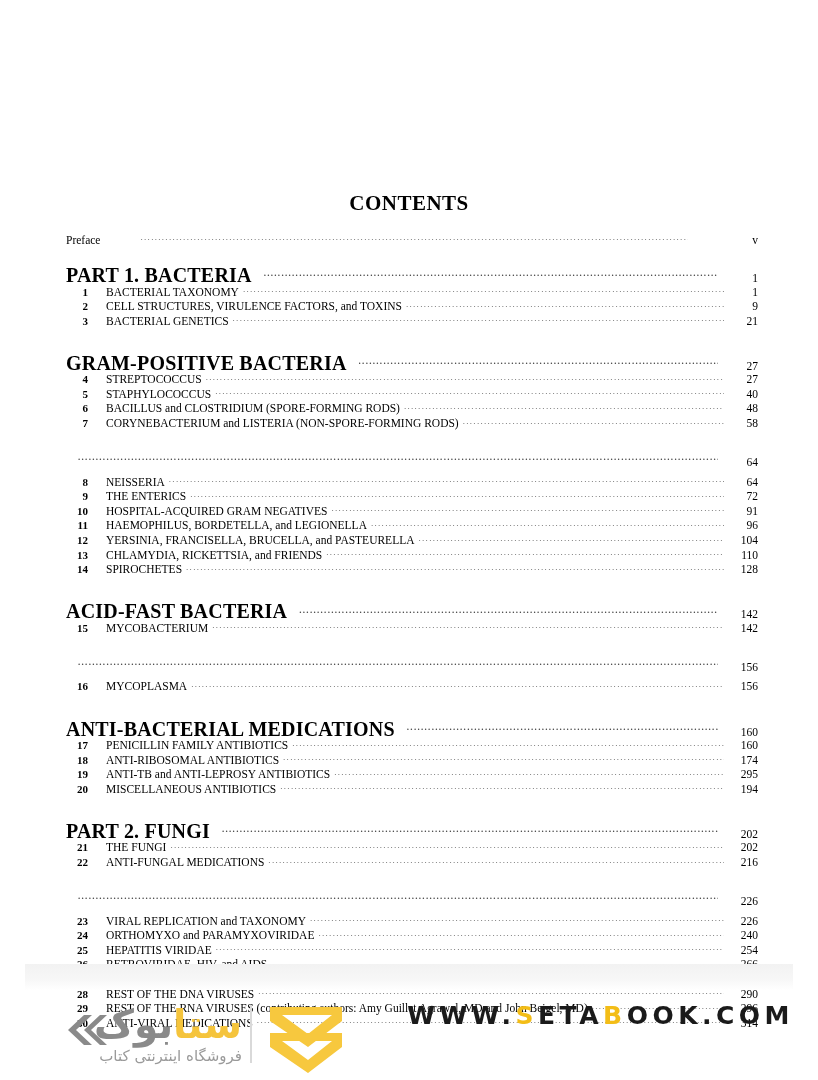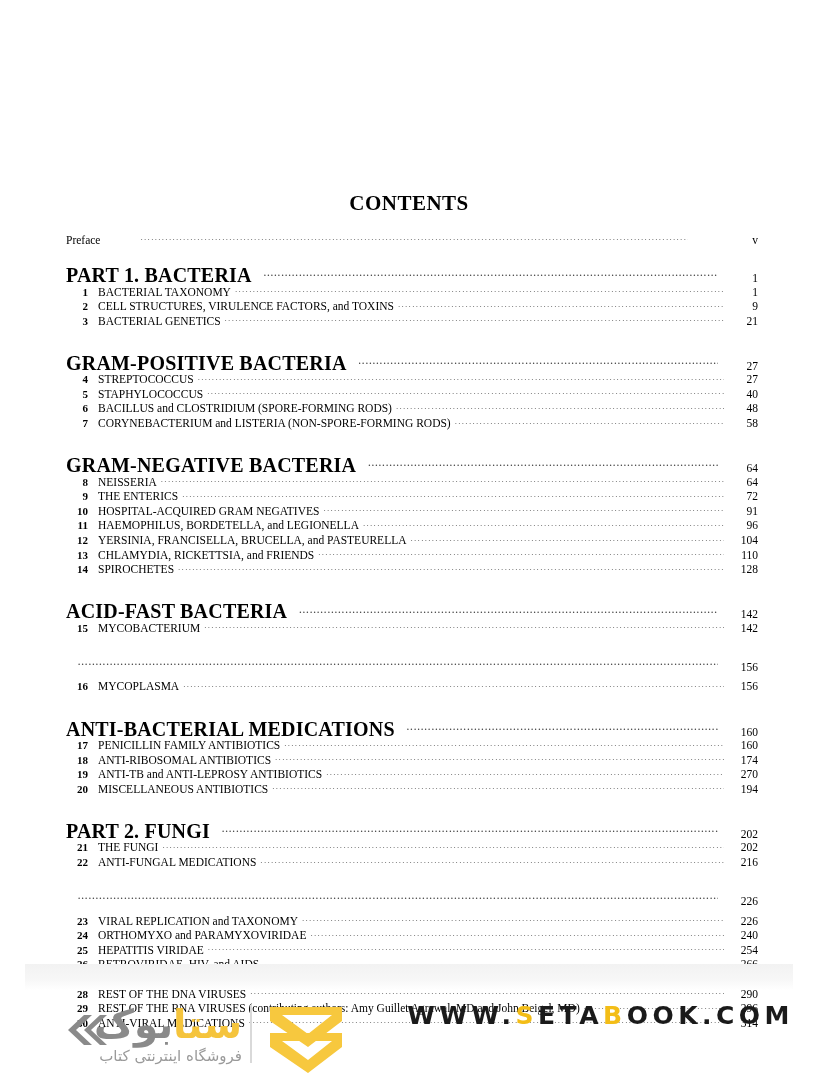--- a/index.html
+++ b/index.html
@@ -114,21 +114,21 @@
   }
   .row-chapter .num {
     flex: 0 0 auto;
     width: 22px;
     text-align: right;
     font-weight: bold;
     font-size: 11px;
   }
   .row-chapter .label {
     flex: 0 0 auto;
-    padding-left: 10px;
+    padding-left: 18px;
     text-align: right;
   }
   .row-chapter .leader::after { bottom: 0.16em; }
   .row-chapter .pageno { font-size: 11.5px; }
 
   .gap { height: 9px; }
 
   
   #footer-band {
     position: absolute;
@@ -292,21 +292,20 @@
         <span class="pageno">48</span>
       </div>
       <div class="row row-chapter">
         <span class="num">7</span>
         <span class="label">CORYNEBACTERIUM and LISTERIA (NON-SPORE-FORMING RODS)</span>
         <span class="leader"></span>
         <span class="pageno">58</span>
       </div>
       <div class="gap"></div>
       <div class="row row-part">
-        <span class="label">GRAM-NEGATIVE BACTERIA</span>
         <span class="leader"></span>
         <span class="pageno">64</span>
       </div>
       <div class="row row-chapter">
         <span class="num">8</span>
         <span class="label">NEISSERIA</span>
         <span class="leader"></span>
         <span class="pageno">64</span>
       </div>
       <div class="row row-chapter">
@@ -383,21 +382,21 @@
       <div class="row row-chapter">
         <span class="num">18</span>
         <span class="label">ANTI-RIBOSOMAL ANTIBIOTICS</span>
         <span class="leader"></span>
         <span class="pageno">174</span>
       </div>
       <div class="row row-chapter">
         <span class="num">19</span>
         <span class="label">ANTI-TB and ANTI-LEPROSY ANTIBIOTICS</span>
         <span class="leader"></span>
-        <span class="pageno">270</span>
+        <span class="pageno">295</span>
       </div>
       <div class="row row-chapter">
         <span class="num">20</span>
         <span class="label">MISCELLANEOUS ANTIBIOTICS</span>
         <span class="leader"></span>
         <span class="pageno">194</span>
       </div>
       <div class="gap"></div>
       <div class="row row-part">
         <span class="label">PART 2.  FUNGI</span>

